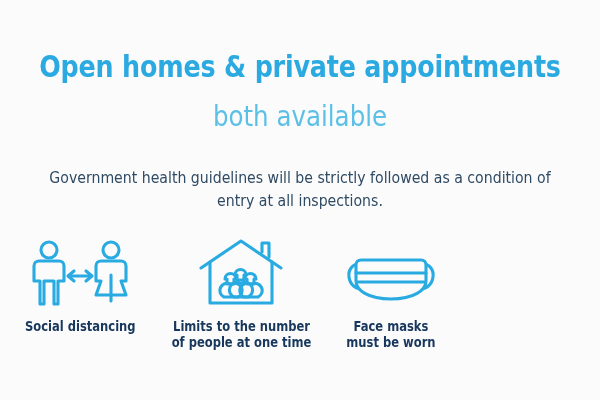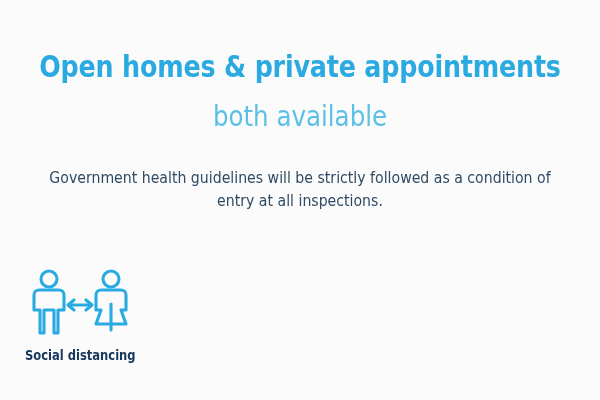--- a/index.html
+++ b/index.html
@@ -67,21 +67,21 @@
   }
 
   
   .icon-row {
     position: absolute;
     top: 238px;
     left: 0;
     width: 600px;
     height: 125px;
     display: flex;
-    align-items: flex-end;
+    align-items: flex-start;
   }
   .item {
     display: flex;
     flex-direction: column;
     align-items: center;
   }
   .item-1 { width: 160px; }
   .item-2 { width: 162px; }
   .item-3 { width: 140px; }
   .item-4 { width: 138px; }
@@ -127,17 +127,60 @@
           <path d="M83 35 v26"></path>
 
           <path d="M41 36 h22"></path>
           <path d="M46 31 l-6 5 l6 5"></path>
           <path d="M58 31 l6 5 l-6 5"></path>
         </svg>
       </div>
       <div class="caption">Social distancing</div>
     </div>
 
+    <div class="item item-2">
+      <div class="icon-box">
+        <svg width="86" height="68" viewBox="0 0 86 68" fill="none" stroke="#29abe2" stroke-width="3.1" stroke-linecap="round" stroke-linejoin="round">
+
+          <path d="M3 30 L43 3 L83 30"></path>
+
+          <path d="M64 14 v-9 h7 v14"></path>
+
+          <path d="M12 24 v41 h62 v-41"></path>
+
+          <path d="M27 41 a5.5 5.5 0 0 1 11 0"></path>
+          <path d="M29 41 v5 h7 v-5"></path>
+          <path d="M26 59 a7 7 0 0 1 6 -13 h2 a7 7 0 0 1 6 13 z"></path>
+
+          <path d="M37 37 a5.5 5.5 0 0 1 11 0"></path>
+          <path d="M39 37 v5 h7 v-5"></path>
+          <path d="M36 59 a7 7 0 0 1 6 -14 h2 a7 7 0 0 1 6 14 z"></path>
+
+          <path d="M47 41 a5.5 5.5 0 0 1 11 0"></path>
+          <path d="M49 41 v5 h7 v-5"></path>
+          <path d="M46 59 a7 7 0 0 1 6 -13 h2 a7 7 0 0 1 6 13 z"></path>
+        </svg>
+      </div>
+      <div class="caption">Limits to the number
+of people at one time</div>
+    </div>
 
 
+    <div class="item item-4">
+      <div class="icon-box">
+        <svg width="94" height="58" viewBox="0 0 94 58" fill="none" stroke="#29abe2" stroke-width="3.1" stroke-linecap="round" stroke-linejoin="round">
+
+          <path d="M17 15 c-9 1 -13 7 -12 14 c1 8 7 12 13 12"></path>
+
+          <path d="M77 15 c9 1 13 7 12 14 c-1 8 -7 12 -13 12"></path>
+
+          <path d="M17 12 h60 c3 0 5 2 5 5 v16 c0 9 -12 18 -35 18 c-23 0 -35 -9 -35 -18 v-16 c0 -3 2 -5 5 -5 z" fill="#fbfbfc"></path>
+
+          <path d="M12 25 h70"></path>
+          <path d="M13 34 h68"></path>
+        </svg>
+      </div>
+      <div class="caption">Face masks
+must be worn</div>
+    </div>
 
   </div>
 </div>
 
 </body></html>

